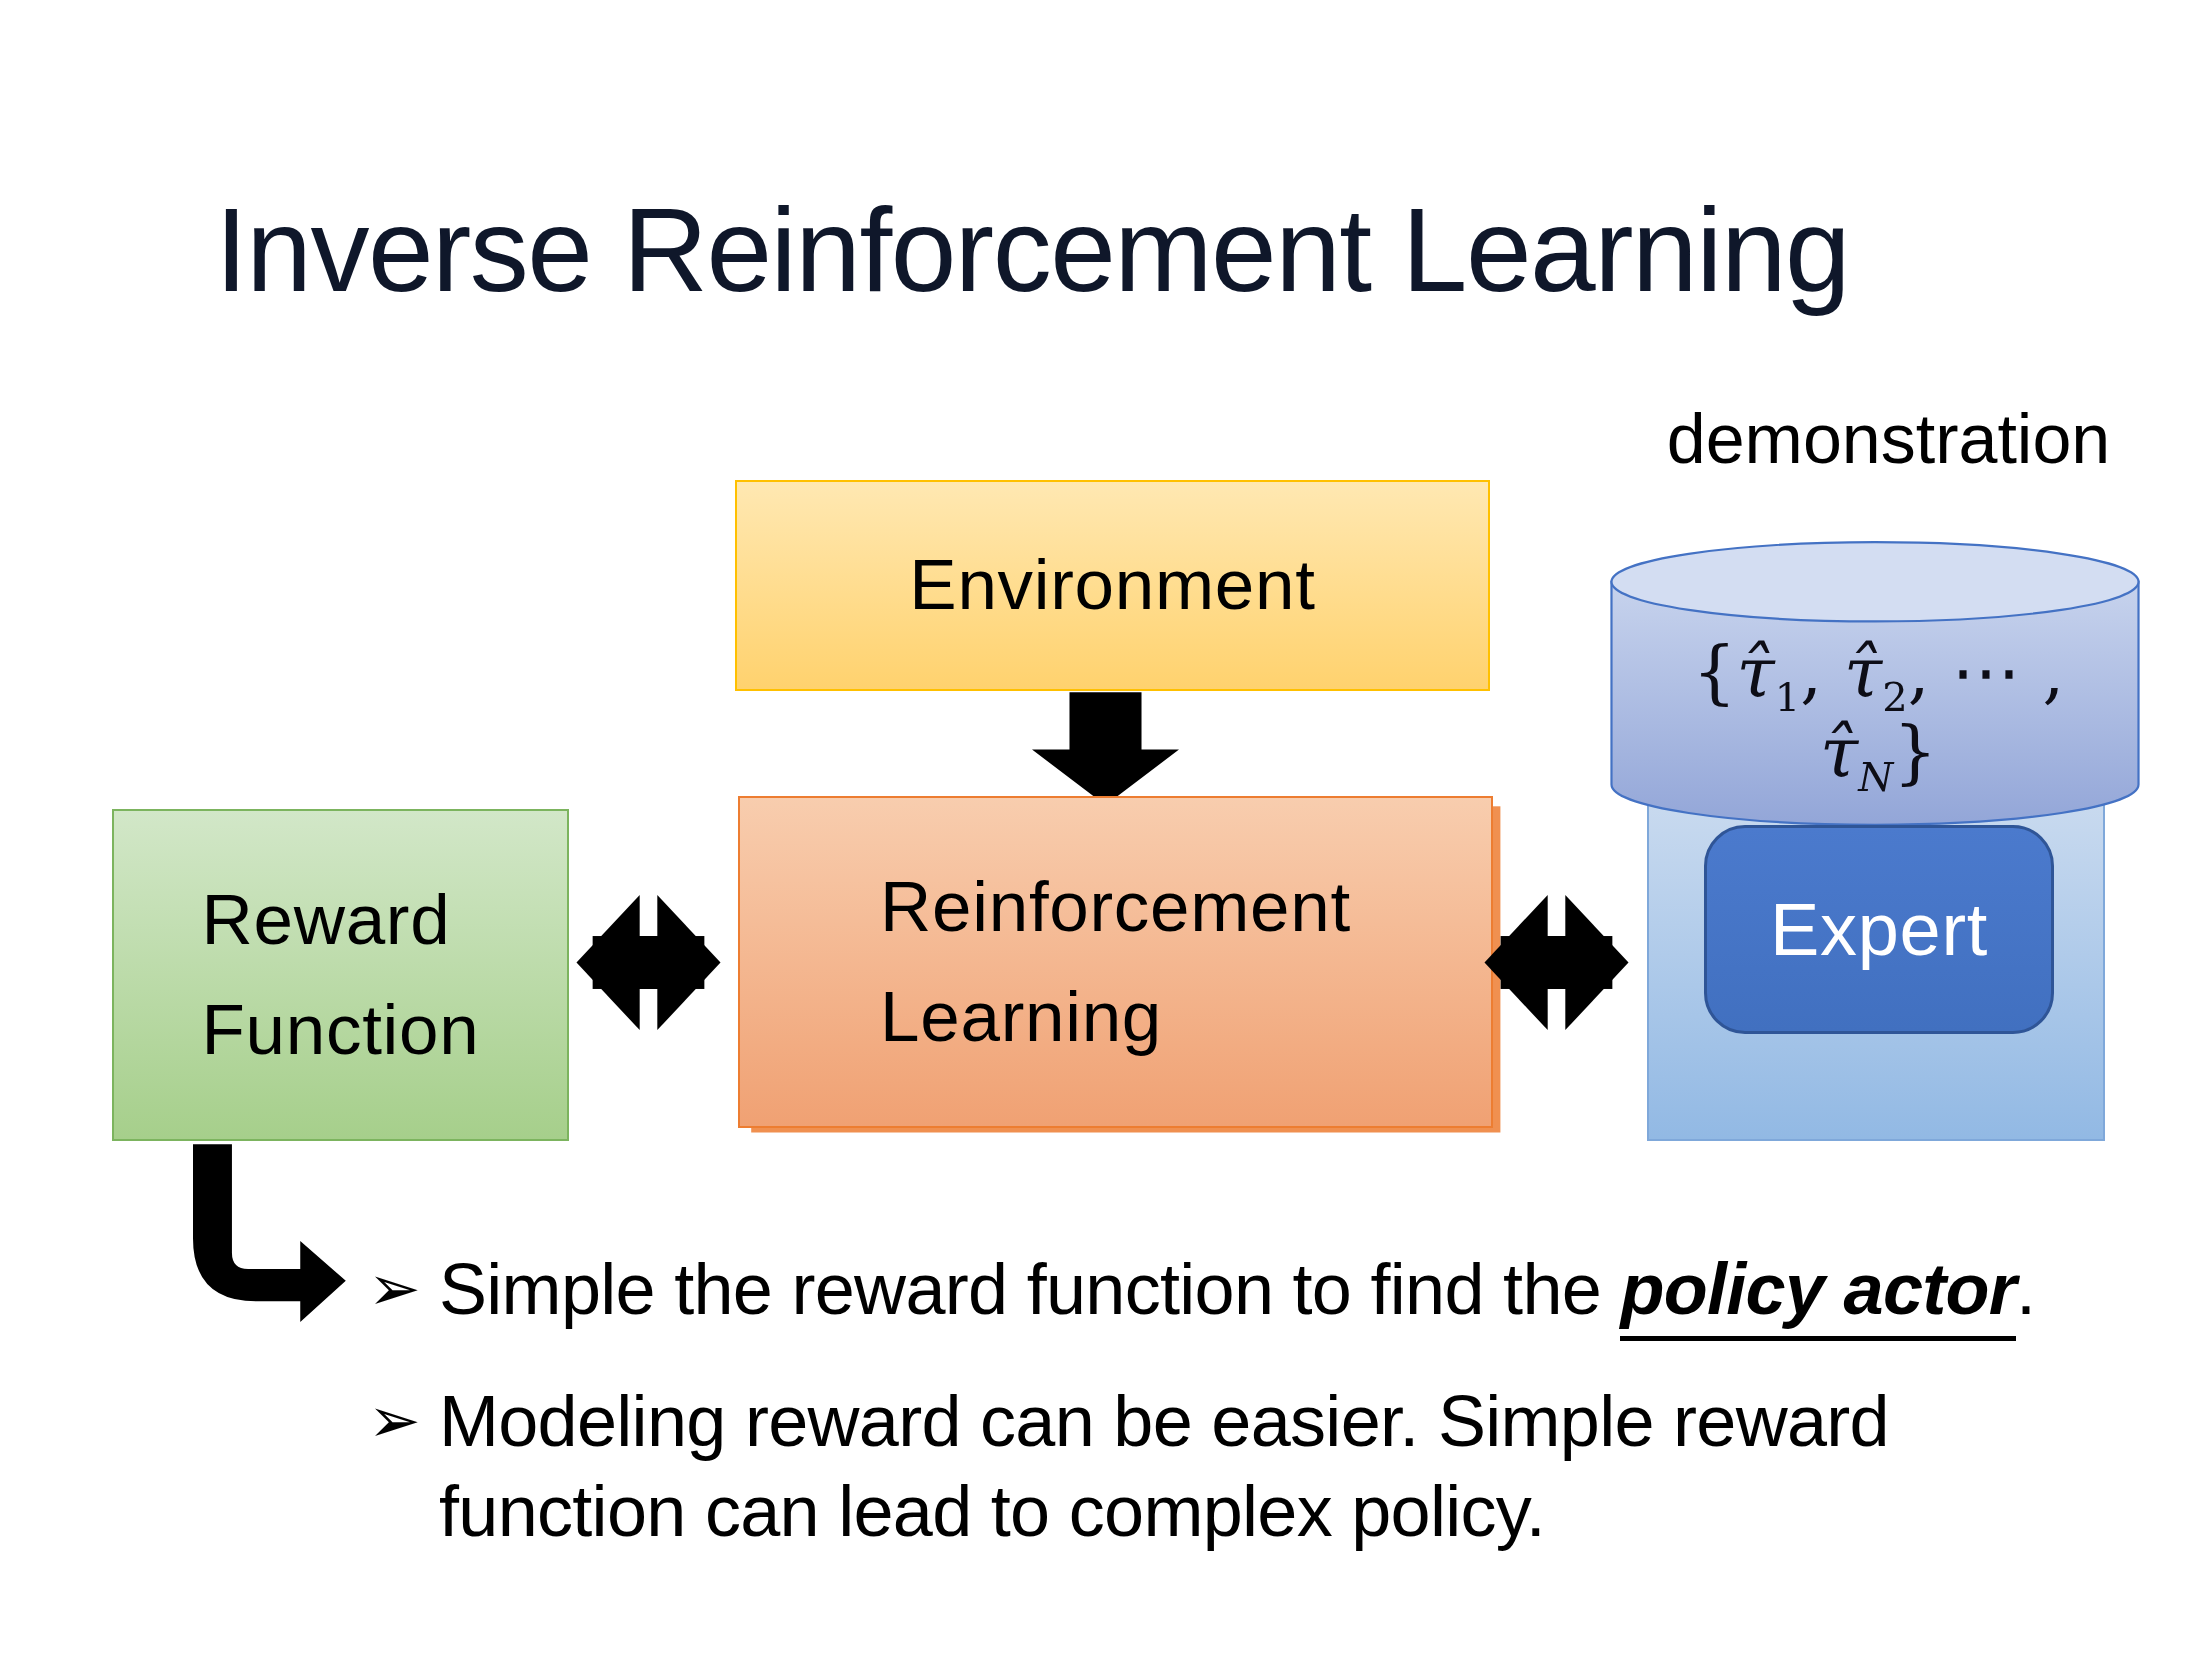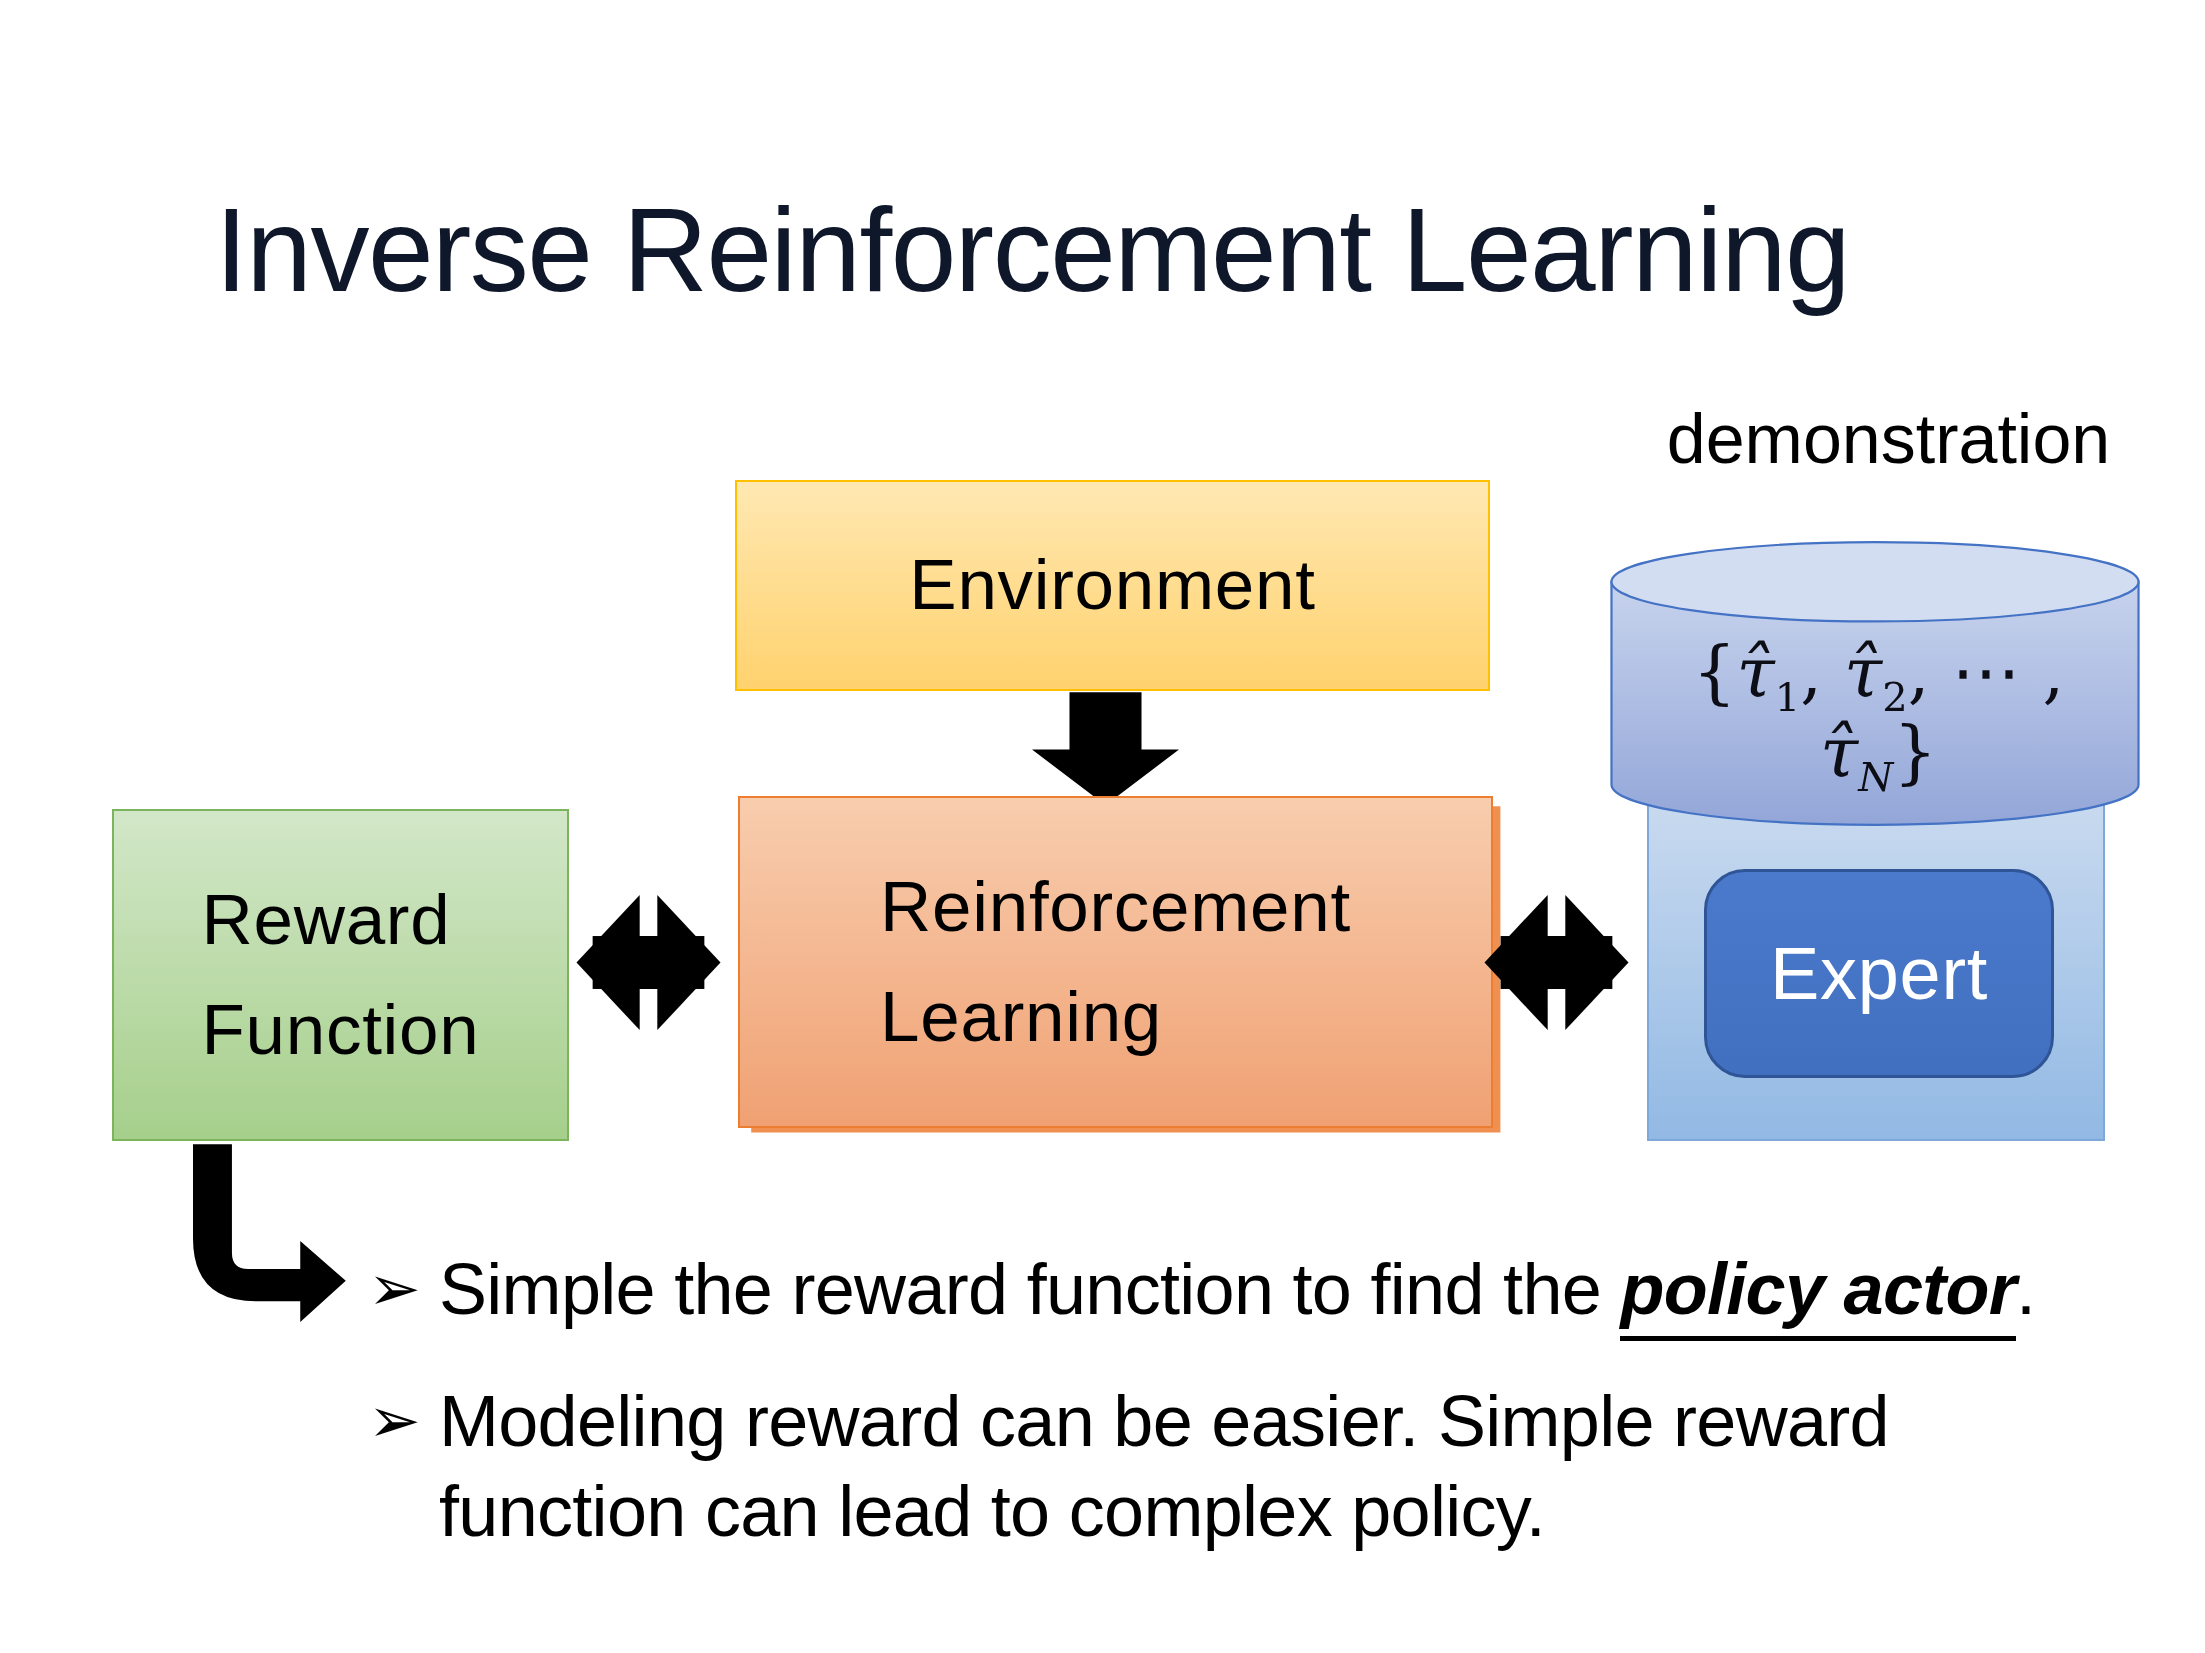--- a/index.html
+++ b/index.html
@@ -65,21 +65,21 @@
   #trajectory-math {
     left:1625px; top:632px; width:507px;
     text-align:center; z-index:3;
     font-family:"DejaVu Serif","Liberation Serif",serif;
     font-size:69px; color:#0d0d16;
   }
   #trajectory-math .tau { font-style:italic; }
   #trajectory-math sub { font-size:58%; line-height:0; }
   #trajectory-math sub.it { font-style:italic; }
   #expert-button {
-    left:1704px; top:869px; width:344px; height:203px;
+    left:1704px; top:825px; width:344px; height:203px;
     border-radius:41px;
     background:linear-gradient(180deg,#4B7ACD 0%,#4170C0 100%);
     border:3.7px solid #2F5597;
     display:flex; align-items:center; justify-content:center;
     font-size:74px; color:#ffffff; letter-spacing:0.7px;
     z-index:3;
   }
 
   
   svg.arrow { display:block; }

